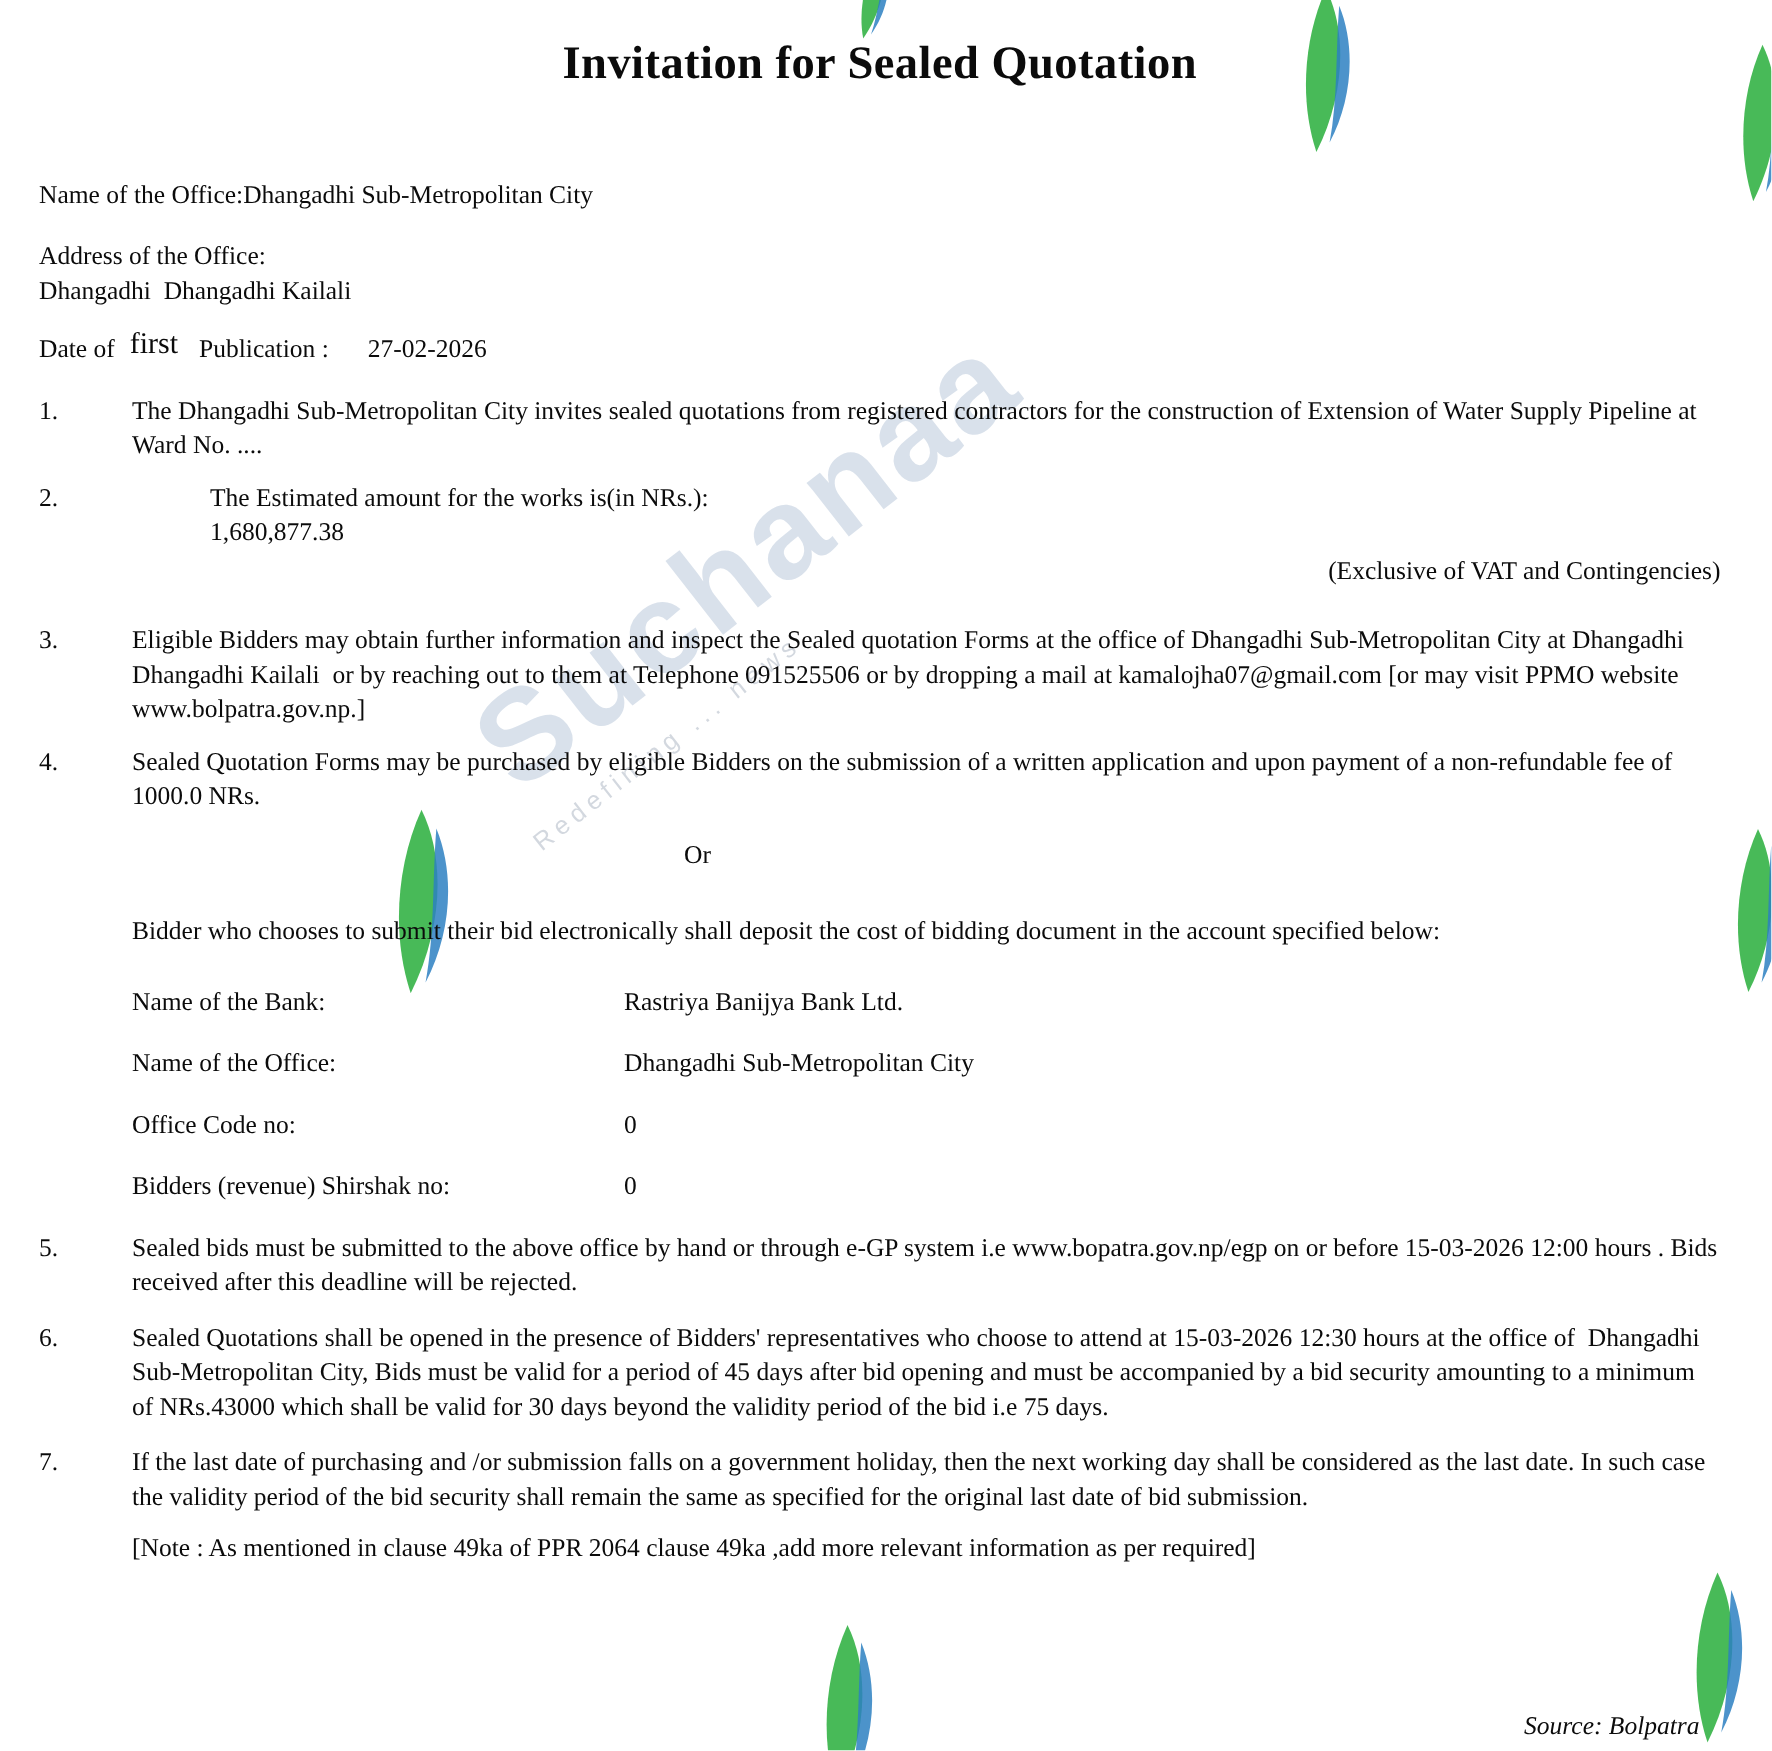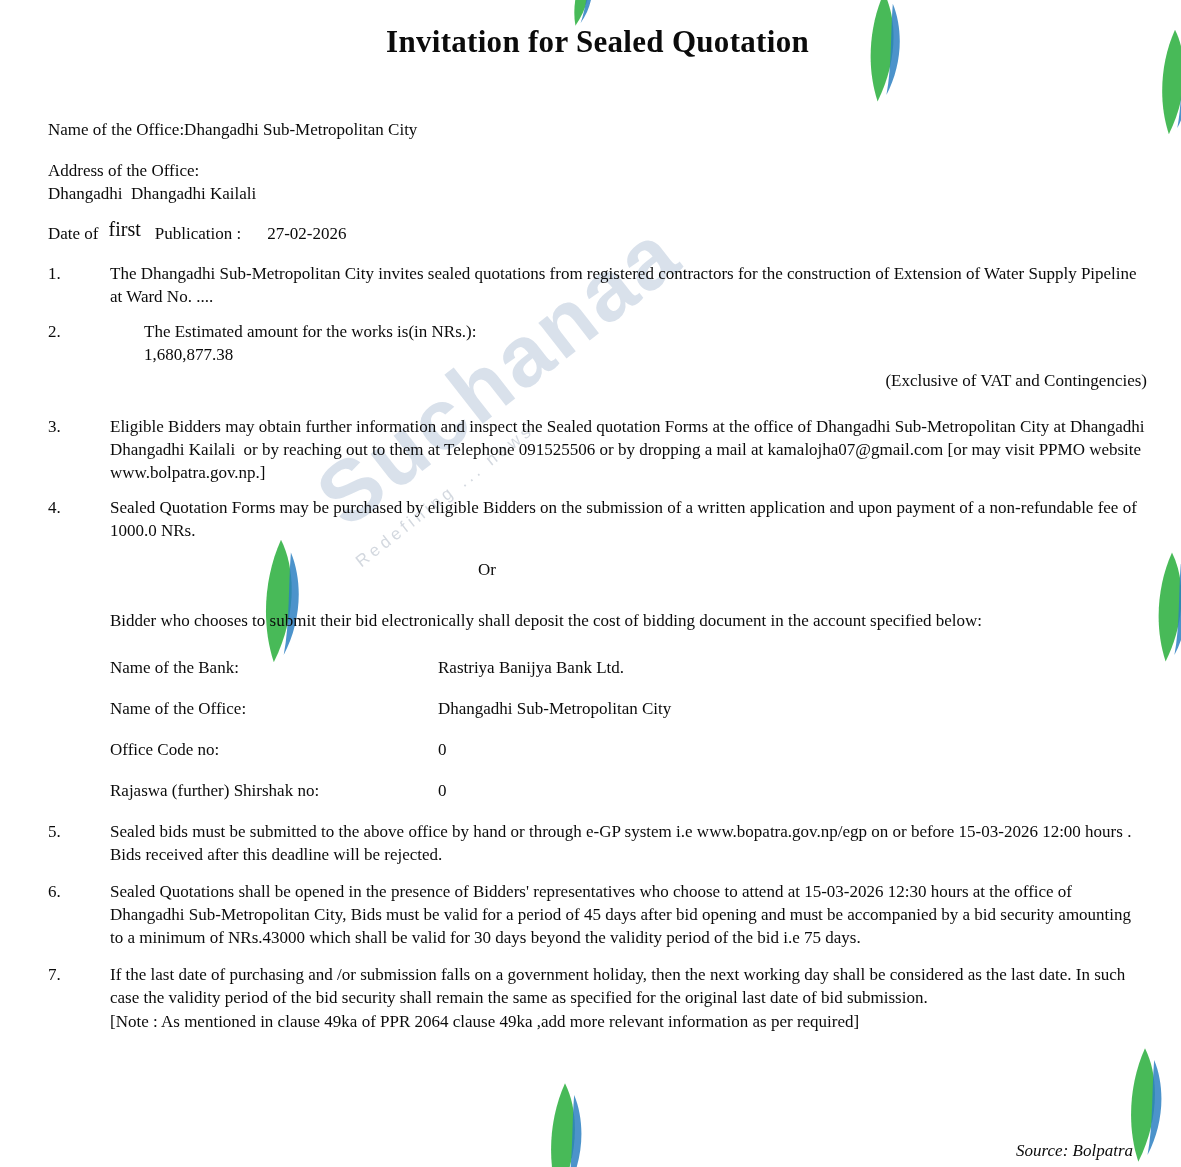--- a/index.html
+++ b/index.html
@@ -7,21 +7,21 @@
   .page {
     position: relative;
     width: 1181px;
     height: 1167px;
     background: #ffffff;
     font-family: "Liberation Serif", serif;
     font-size: 17px;
     color: #0b0b0b;
     overflow: hidden;
   }
-  .content { position: relative; z-index: 2; padding: 0 34px 0 48px; }
+  .content { position: relative; z-index: 2; padding: 0 34px 0 26px; }
   .doc-title {
     text-align: center;
     font-size: 31px;
     font-weight: 700;
     padding-top: 24px;
     letter-spacing: 0.3px;
   }
   .txt { white-space: pre-wrap; line-height: 23px; }
   .meta-office { margin-top: 58px; }
   .meta-address { margin-top: 18px; }
@@ -36,36 +36,36 @@
   .meta-date .date-mid { margin-right: 10px; }
   .meta-date .date-val { margin-left: 16px; }
 
   .list-item { display: flex; margin-top: 14px; }
   .num { flex: 0 0 62px; line-height: 23px; }
   .ibody { flex: 1; line-height: 23px; }
 
   .item1 { margin-top: 18px; }
   .item2 { margin-top: 12px; }
   .item2 .ibody { display: flex; align-items: baseline; flex-direction: column; }
-  .i2-amount { margin-left: 34px; }
+  .i2-amount { margin-left: 52px; }
   .i2-note { margin-left: auto; padding-top: 3px; }
   .item3 { margin-top: 23px; }
   .item4 { margin-top: 12px; }
   .or-line { margin: 16px 0 0 430px; line-height: 23px; }
   .e-intro { margin: 28px 0 0 62px; line-height: 23px; }
 
   .bank-table { margin: 24px 0 0 62px; }
   .bank-row { display: flex; margin-bottom: 18px; line-height: 23px; }
   .bank-label { flex: 0 0 328px; }
   .bank-value { flex: 1; }
 
   .item5 { margin-top: 5px; }
   .item6 { margin-top: 14px; }
   .item7 { margin-top: 14px; }
-  .i7-note { margin-top: 1px; }
+  .i7-note { margin-top: 11px; }
 
   .source-note {
     position: absolute;
     z-index: 2;
     right: 48px;
     bottom: 6px;
     font-style: italic;
     font-size: 17px;
   }
 
@@ -197,21 +197,21 @@
       </div>
       <div class="bank-row">
         <div class="bank-label txt">Name of the Office:</div>
         <div class="bank-value txt">Dhangadhi Sub-Metropolitan City</div>
       </div>
       <div class="bank-row">
         <div class="bank-label txt">Office Code no:</div>
         <div class="bank-value txt">0</div>
       </div>
       <div class="bank-row">
-        <div class="bank-label txt">Rajaswa (further) Shirshak no:</div>
+        <div class="bank-label txt">Bidders (revenue) Shirshak no:</div>
         <div class="bank-value txt">0</div>
       </div>
     </div>
 
     <div class="list-item item5">
       <div class="num">5.</div>
       <div class="ibody txt">Sealed bids must be submitted to the above office by hand or through e-GP system i.e www.bopatra.gov.np/egp on or before 15-03-2026 12:00 hours . Bids received after this deadline will be rejected.</div>
     </div>
 
     <div class="list-item item6">

